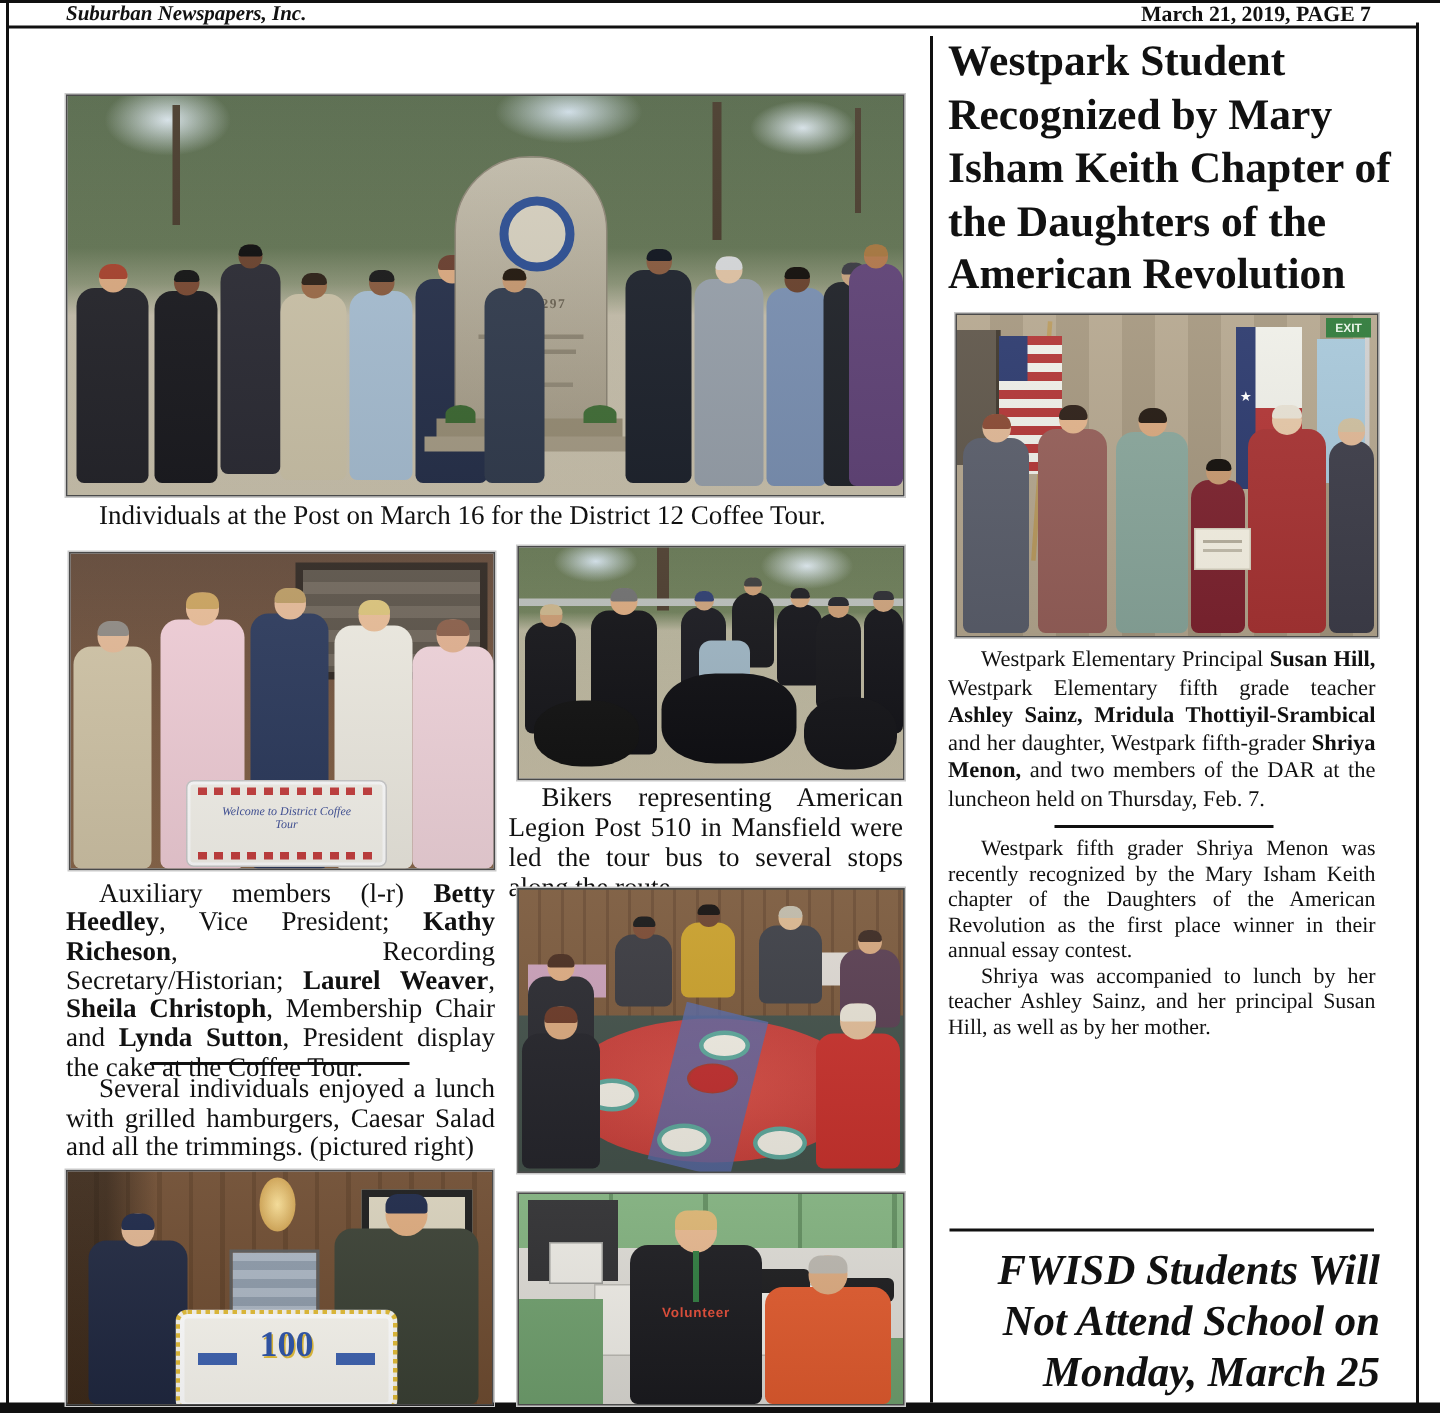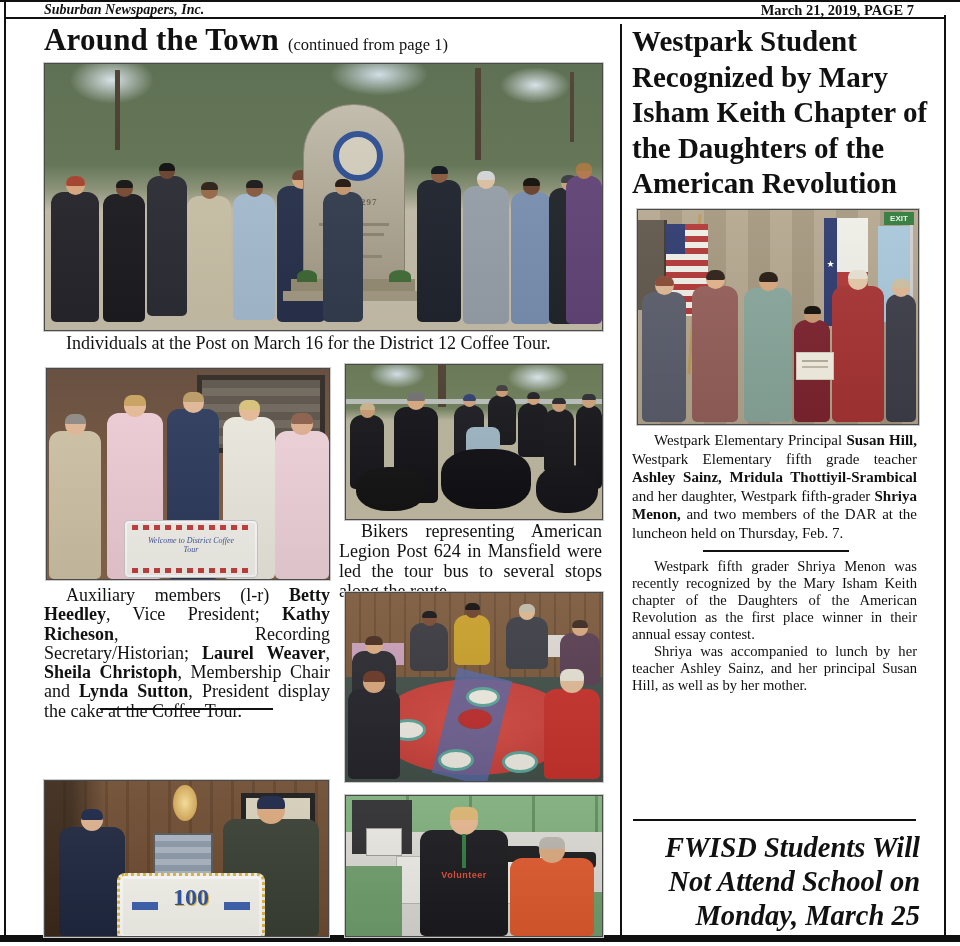--- a/index.html
+++ b/index.html
@@ -44,23 +44,20 @@
   <div class="line" style="left:0;top:0;width:960px;height:2px;"></div>
   <div class="line" style="left:4px;top:0;width:2px;height:936px;"></div>
   <div class="line" style="left:944px;top:15px;width:2px;height:921px;"></div>
   <div class="line" style="left:5px;top:17px;width:941px;height:2px;"></div>
   <div class="line" style="left:620px;top:24px;width:2px;height:911px;"></div>
   <div class="line" style="left:0;top:935px;width:960px;height:7px;"></div>
 
   <div class="abs pub" style="left:44px;top:2px;">Suburban Newspapers, Inc.</div>
   <div class="abs datepage" style="right:46px;top:2px;width:300px;">March 21, 2019, PAGE 7</div>
 
-  <div class="abs" style="left:44px;top:22px;">
-    <span class="att">Around the Town</span><span class="cont">(continued from page 1)</span>
-  </div>
 
   <figure class="photo" style="margin:0;left:44px;top:63px;width:557px;height:266px;background:
       radial-gradient(60px 34px at 12% 6%, #d7e2e8, transparent 70%),
       radial-gradient(70px 30px at 60% 4%, #cfdde6, transparent 70%),
       radial-gradient(50px 26px at 88% 8%, #d7e2e8, transparent 70%),
       linear-gradient(180deg,#55684a 0%,#637554 38%,#8c9578 47%,#c7c0ad 55%,#cdc5b0 100%);" aria-label="Group of American Legion members gathered around the Post 297 stone monument outdoors">
     <div class="abs" style="left:70px;top:6px;width:5px;height:80px;background:#473a2b;"></div>
     <div class="abs" style="left:430px;top:4px;width:6px;height:92px;background:#473a2b;"></div>
     <div class="abs" style="left:525px;top:8px;width:4px;height:70px;background:#4a3d2e;"></div>
     <div class="person" style="left:6px;top:128px;width:48px;height:130px;--c:#26262c;--s:#dcab82;--h:#a8432e;--hs:19px;"></div>
@@ -116,24 +113,25 @@
     <div class="person" style="left:142px;top:30px;width:28px;height:50px;--c:#17171b;--s:#c89a72;--h:#3a3a3a;--hs:12px;"></div>
     <div class="person" style="left:172px;top:38px;width:30px;height:54px;--c:#15151a;--s:#d0a47c;--h:#1d1d22;--hs:13px;"></div>
     <div class="person" style="left:198px;top:44px;width:30px;height:64px;--c:#17171b;--s:#c89a72;--h:#23232a;--hs:14px;"></div>
     <div class="person" style="left:230px;top:40px;width:26px;height:84px;--c:#141419;--s:#caa07a;--h:#2a2a30;--hs:14px;"></div>
     <div class="abs" style="left:10px;top:102px;width:70px;height:44px;background:#141414;border-radius:45%;"></div>
     <div class="abs" style="left:120px;top:62px;width:34px;height:26px;background:#9fb6c4;border-radius:8px 8px 0 0;"></div>
     <div class="abs" style="left:95px;top:84px;width:90px;height:60px;background:#101014;border-radius:40%;"></div>
     <div class="abs" style="left:190px;top:100px;width:62px;height:48px;background:#16161a;border-radius:45%;"></div>
   </figure>
 
-  <div class="abs cap" style="left:339px;top:521px;width:263px;line-height:20px;">Bikers representing American Legion Post 624 in Mansfield were led the tour bus to several stops along the route.</div>
+  <div class="abs cap" style="left:339px;top:521px;width:263px;line-height:20px;">Bikers representing American Legion Post 510 in Mansfield were led the tour bus to several stops along the route.</div>
 
   <div class="abs cap" style="left:44px;top:586px;width:286px;line-height:19.3px;"><span>Auxiliary members (l-r) </span><span style="font-weight: bold;">Betty Heedley</span><span>, Vice President; </span><span style="font-weight: bold;">Kathy Richeson</span><span>, Recording Secretary/Historian; </span><span style="font-weight: bold;">Laurel Weaver</span><span>, </span><span style="font-weight: bold;">Sheila Christoph</span><span>, Membership Chair and </span><span style="font-weight: bold;">Lynda Sutton</span><span>, President display the cake at the Coffee Tour.</span></div>
   <div class="line" style="left:100px;top:708px;width:173px;height:2px;"></div>
+  <div class="abs cap" style="left:44px;top:716px;width:286px;">Several individuals enjoyed a lunch with grilled hamburgers, Caesar Salad and all the trimmings. (pictured right)</div>
 
   <figure class="photo" style="margin:0;left:345px;top:592px;width:256px;height:188px;background:#44524b;" aria-label="Members seated at a round table with red tablecloth enjoying lunch">
     <div class="abs" style="left:0;top:0;width:256px;height:84px;background:repeating-linear-gradient(90deg,#7b5a3d 0 13px,#6b4c33 13px 15px);"></div>
     <div class="abs" style="left:6px;top:50px;width:52px;height:22px;background:#c9a0b8;"></div>
     <div class="abs" style="left:196px;top:42px;width:46px;height:22px;background:#ddd8d2;"></div>
     <div class="person" style="left:6px;top:58px;width:44px;height:60px;--c:#2b2b31;--s:#dcab82;--h:#4a2e20;--hs:18px;"></div>
     <div class="person" style="left:64px;top:30px;width:38px;height:48px;--c:#3a3a40;--s:#7a4a33;--h:#171717;--hs:15px;"></div>
     <div class="person" style="left:108px;top:22px;width:36px;height:50px;--c:#c9a02c;--s:#6b432e;--h:#14100e;--hs:15px;"></div>
     <div class="person" style="left:160px;top:24px;width:42px;height:52px;--c:#3d3f46;--s:#d9b68e;--h:#bfb9a8;--hs:16px;"></div>
     <div class="person" style="left:214px;top:40px;width:40px;height:52px;--c:#5a3f52;--s:#d4a67e;--h:#3c2a22;--hs:16px;"></div>

